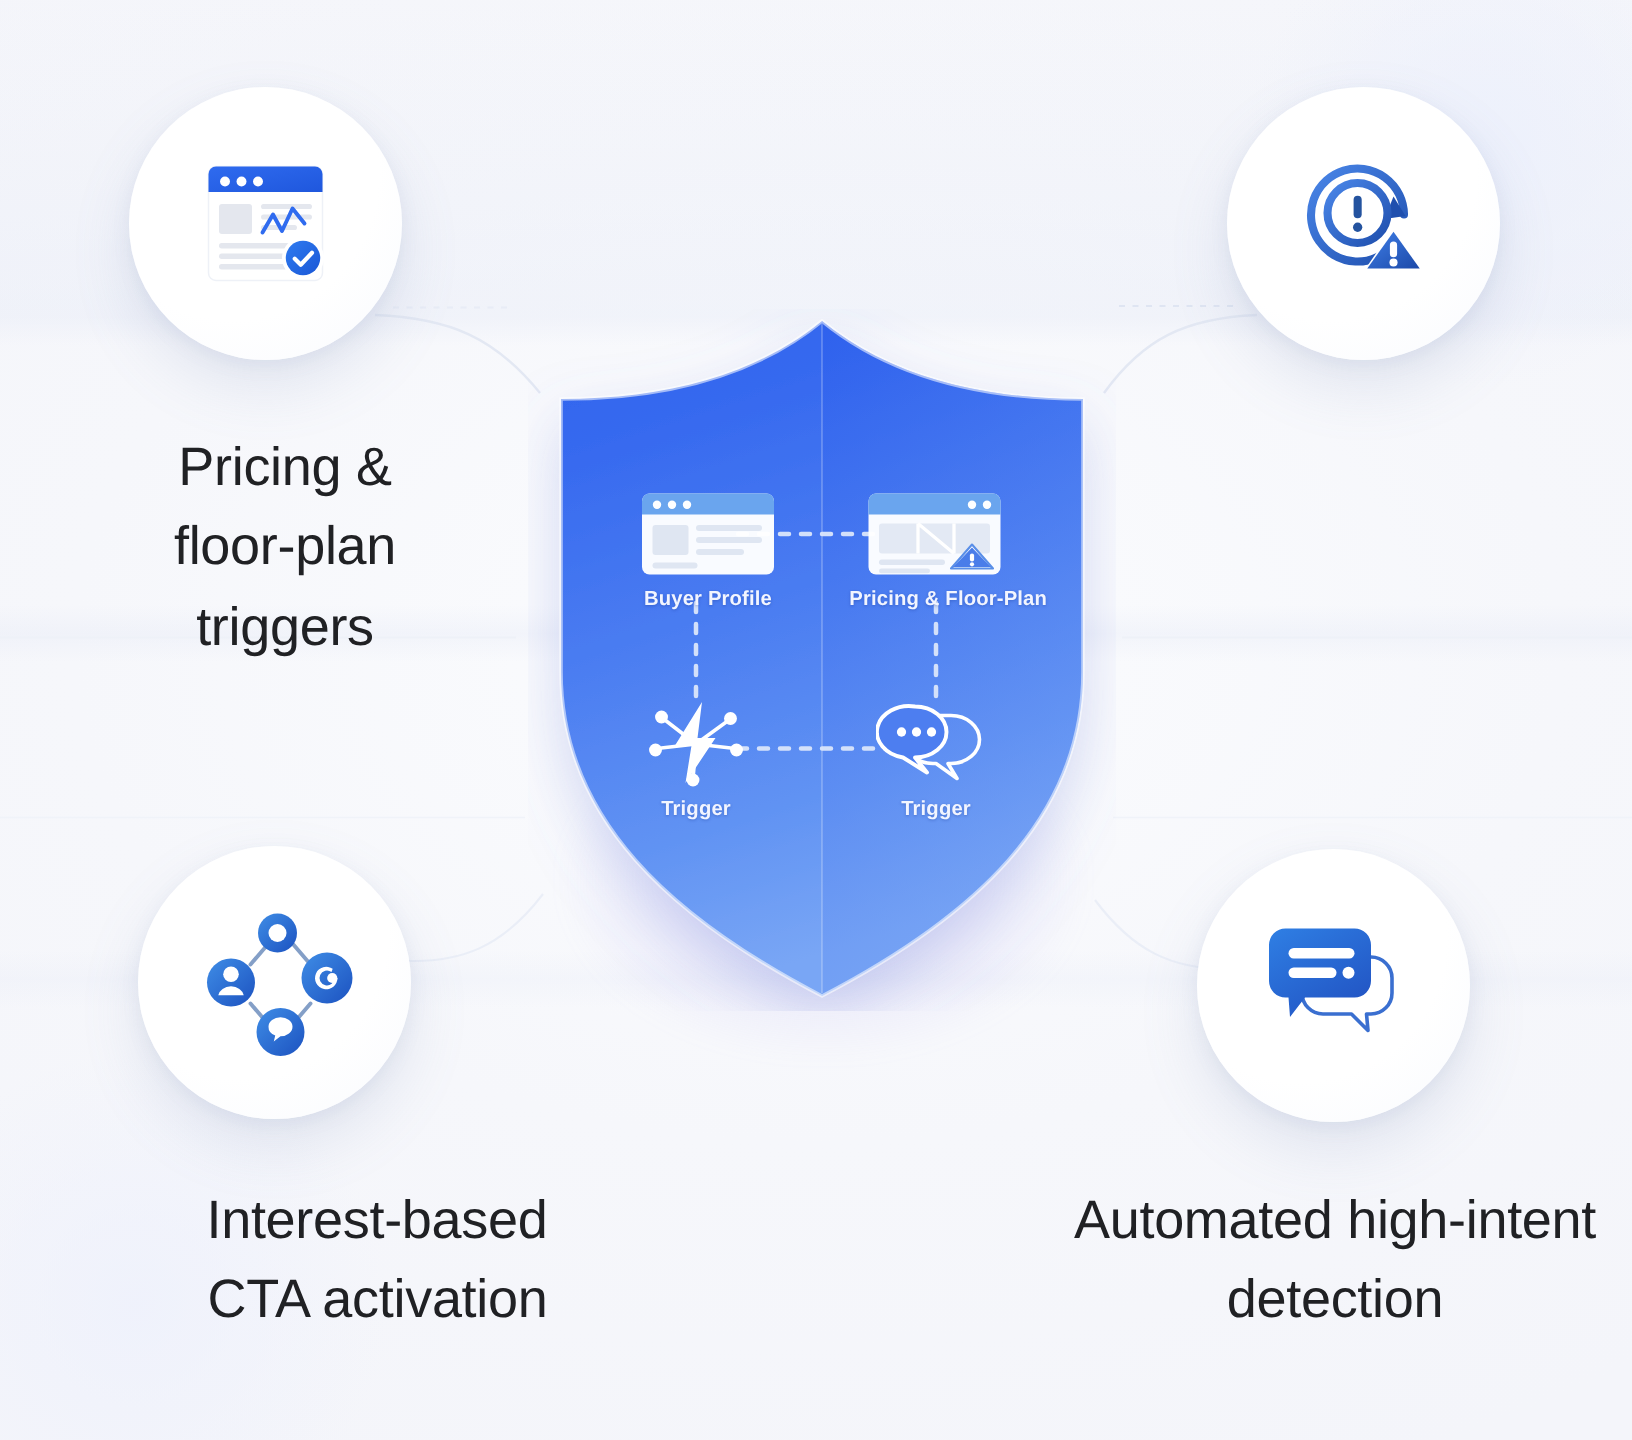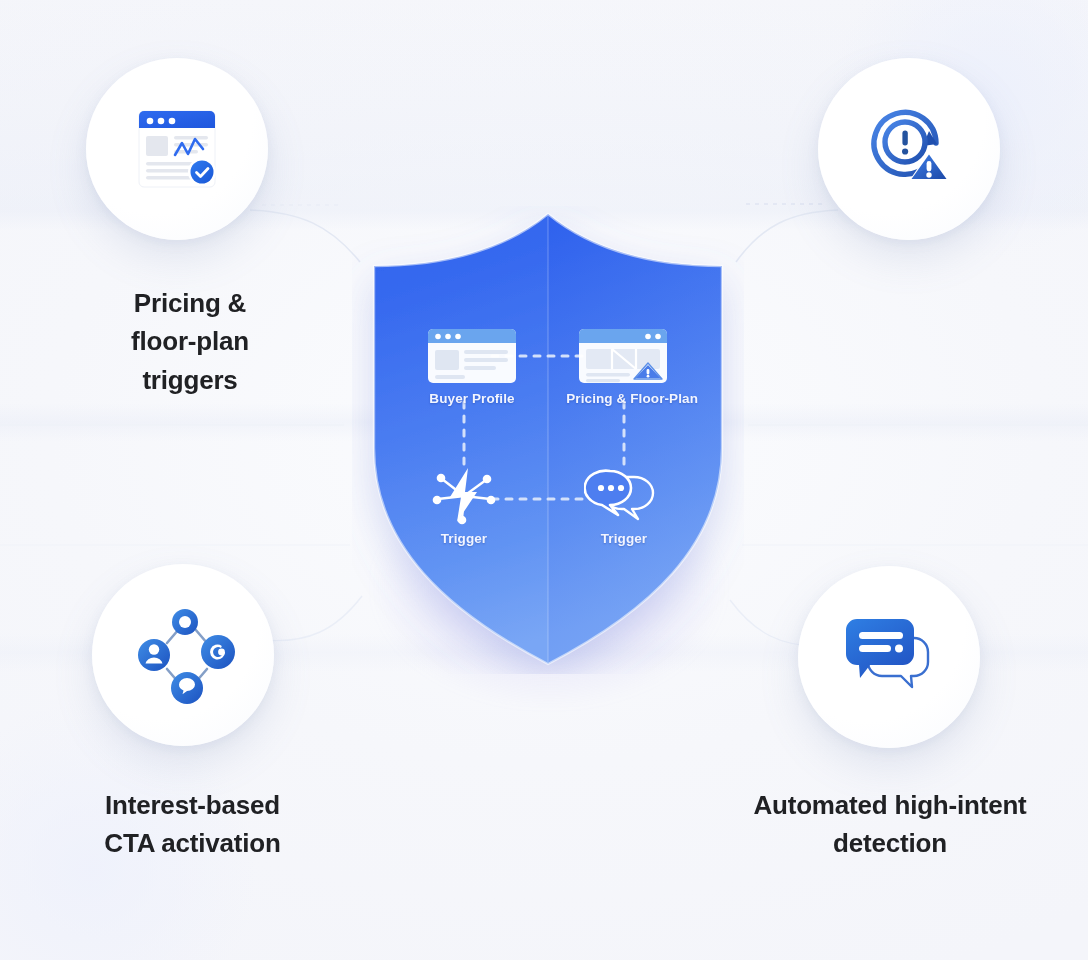--- a/index.html
+++ b/index.html
@@ -134,29 +134,29 @@
   }
   #circle-tl { left: 86px;  top: 58px; }
   #circle-tr { left: 818px; top: 58px; }
   #circle-bl { left: 92px;  top: 564px; }
   #circle-br { left: 798px; top: 566px; }
 
   
   .feature-label {
     position: absolute;
     color: #202124;
-    font-size: 26px;
+    font-size: 36px;
     line-height: 1.48;
-    font-weight: 700;
+    font-weight: 400;
     letter-spacing: -0.2px;
     white-space: pre-line;
   }
   #label-tl { left: 40px;  top: 284px; width: 300px; text-align: center; }
   #label-tr { left: 748px; top: 278px; width: 320px; text-align: center; }
-  #label-bl { left: 20px;  top: 786px; width: 345px; text-align: center; }
+  #label-bl { left: 20px;  top: 786px; width: 345px; text-align: right; }
   #label-br { left: 700px; top: 786px; width: 380px; text-align: center; }
 </style>
 </head>
 <body>
 
 <div id="stage">
 
   <div class="bg-texture"></div>
   <div class="corner-glow-tr"></div>
   <div class="corner-glow-bl"></div>

